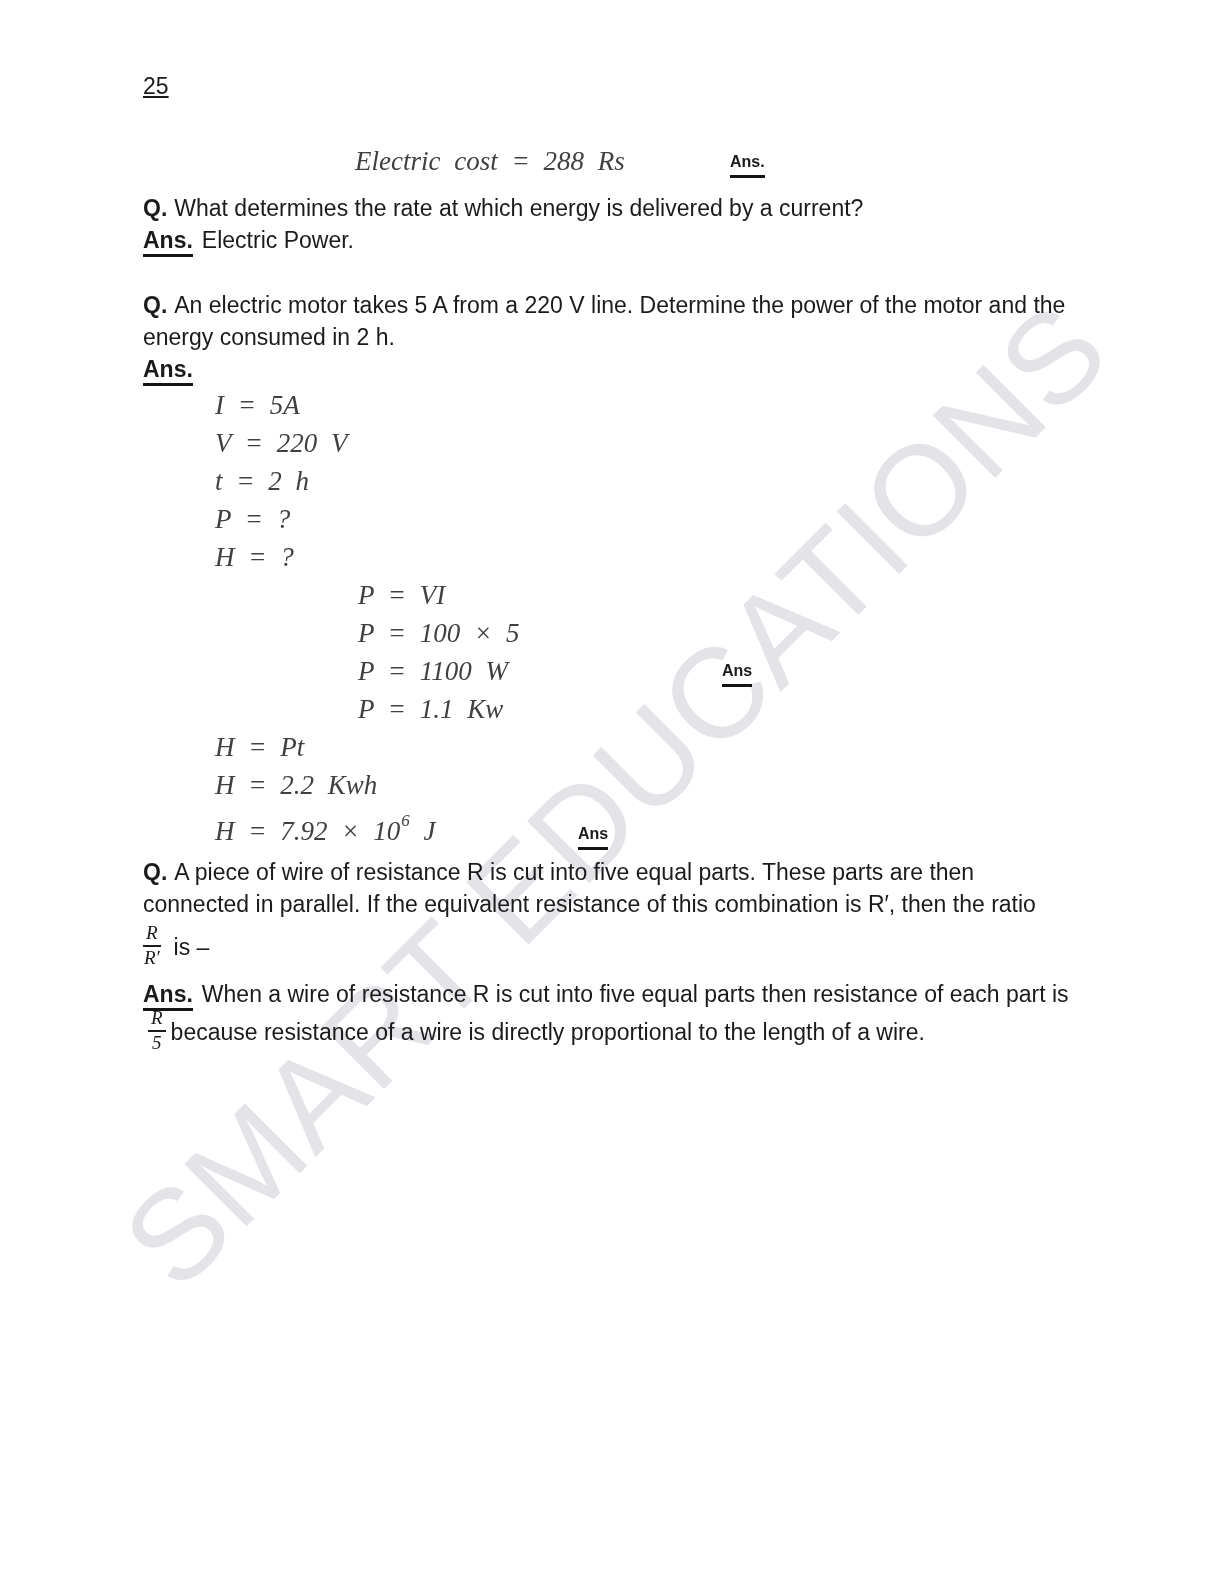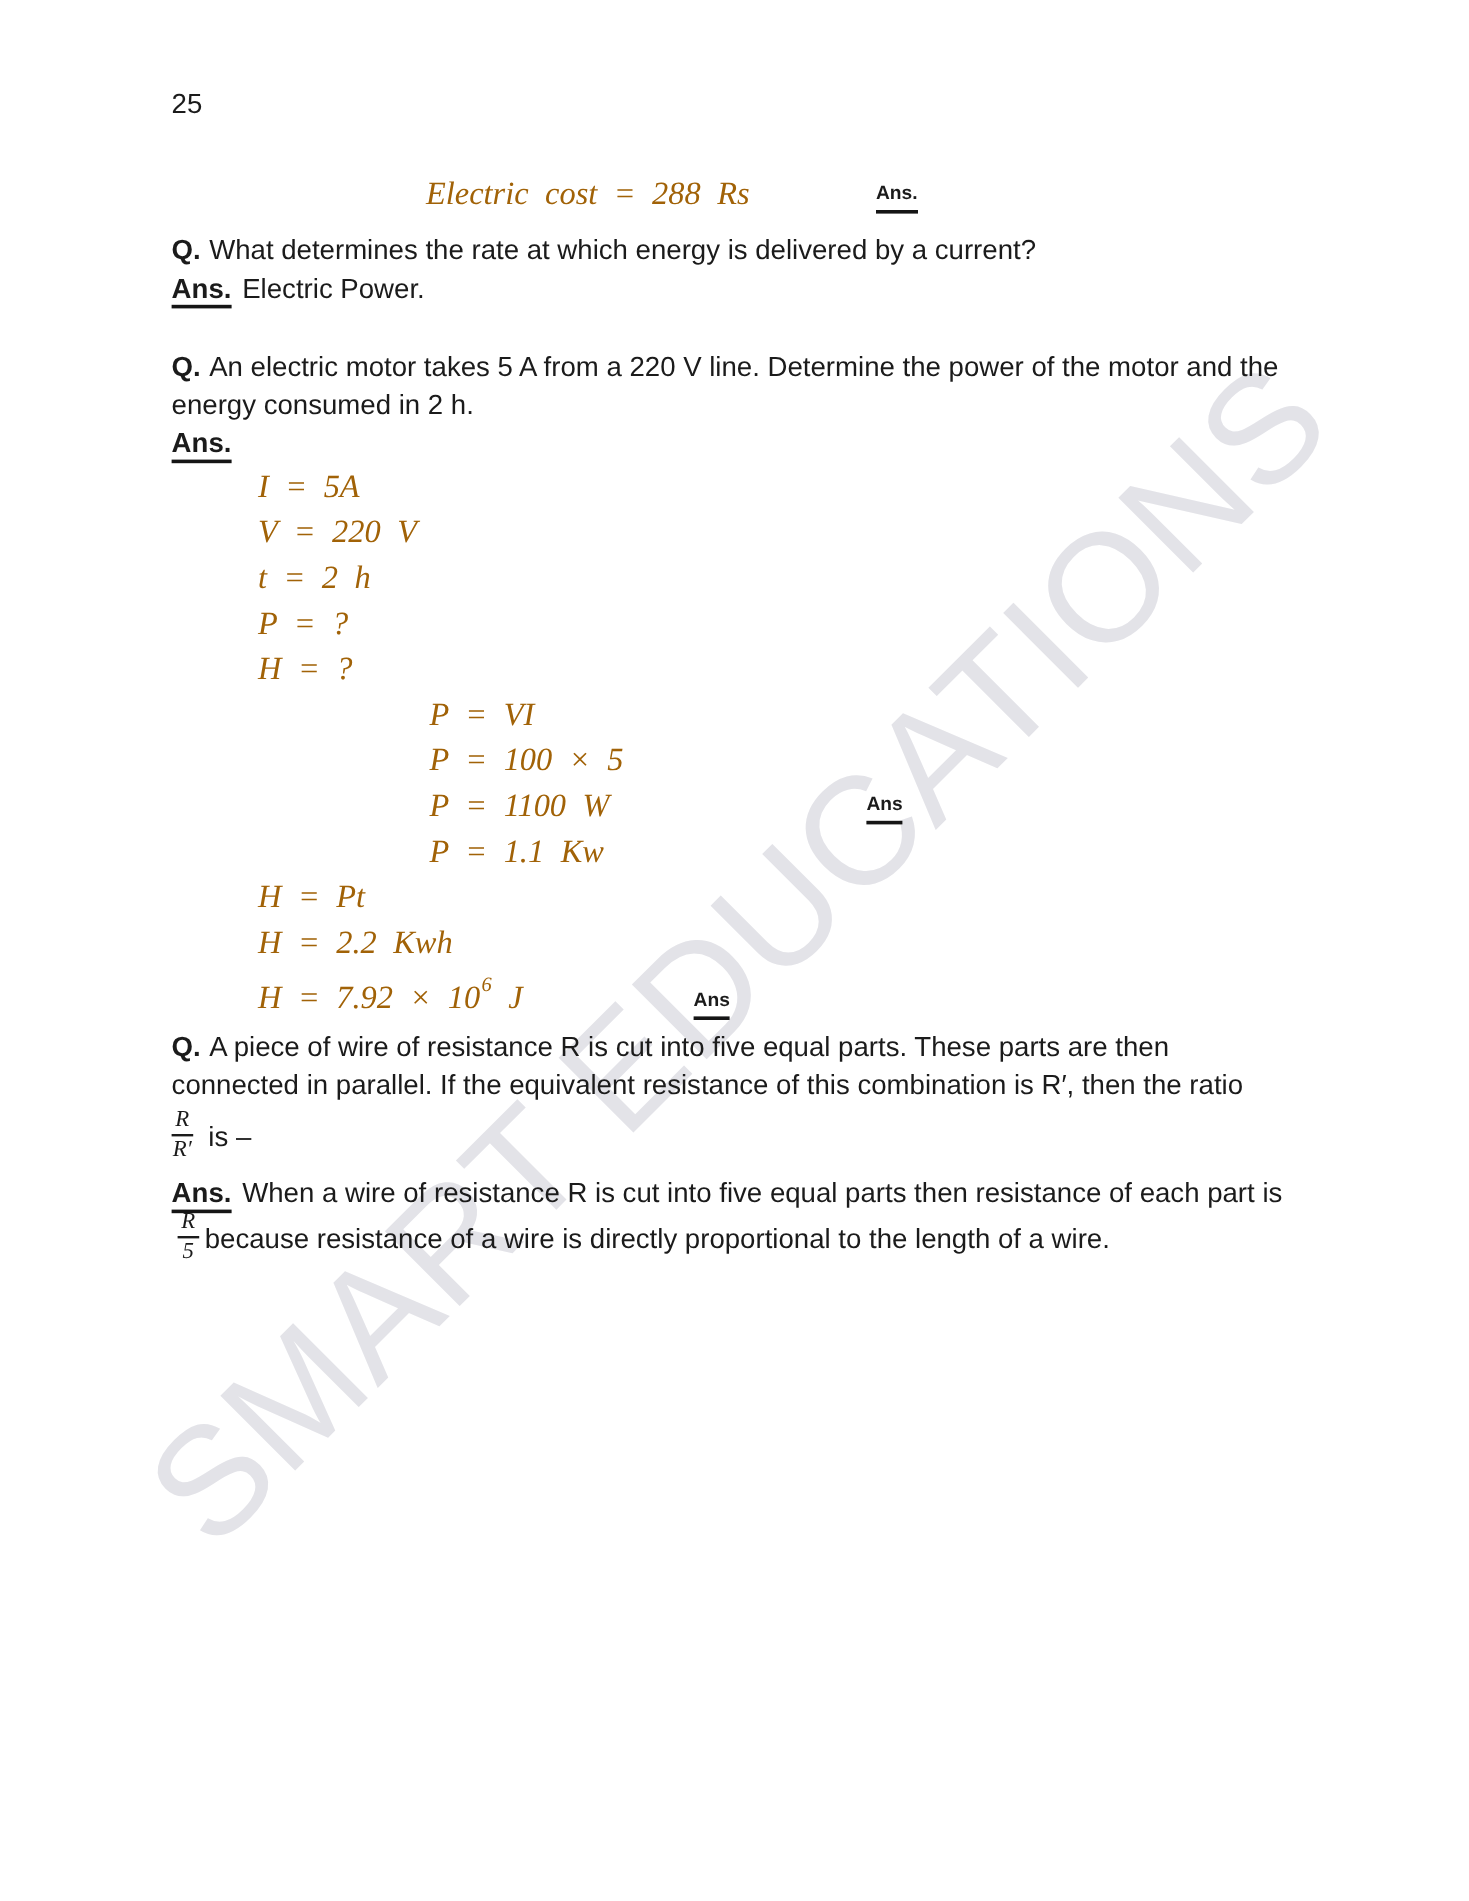--- a/index.html
+++ b/index.html
@@ -12,34 +12,34 @@
     overflow:hidden;
   }
   .watermark {
     position:absolute; left:615px; top:795px;
     transform:translate(-50%,-50%) rotate(-45deg);
     font-size:128px; letter-spacing:1px;
     color:#e3e3e8; white-space:nowrap;
     z-index:0; font-family:"Liberation Sans", sans-serif;
   }
   .content { position:relative; z-index:1; padding:73px 144px 0 143px; }
-  .page-number { font-size:23px; line-height:26px; }
+  .page-number { font-size:23px; line-height:26px;text-decoration:underline; }
 
   .body-text { font-size:23px; line-height:32px; margin:0; }
   .q-label { font-weight:bold; margin-right:7px; }
   .ans-label {
     font-weight:bold; display:inline-block;
     border-bottom:3px solid #151515; line-height:27px;
     margin-right:9px;
     text-align:right;
   }
 
   .eq {
     font-family:"Liberation Serif", serif; font-style:italic;
-    font-size:27px; word-spacing:7px; color:#a16207;
+    font-size:27px; word-spacing:7px; color:#404040;
   }
   .top-row { position:relative; margin-top:47px; height:38px; }
   .top-row .eq { margin-left:212px; }
   .abs-ans { position:absolute; top:2px; margin-right:0; }
 
   .q1-block { margin-top:8px; }
   .q2-block { margin-top:32px; }
   .q2-question { max-width:940px; }
 
   .eq-line { height:38px; line-height:38px; position:relative; white-space:nowrap; }

